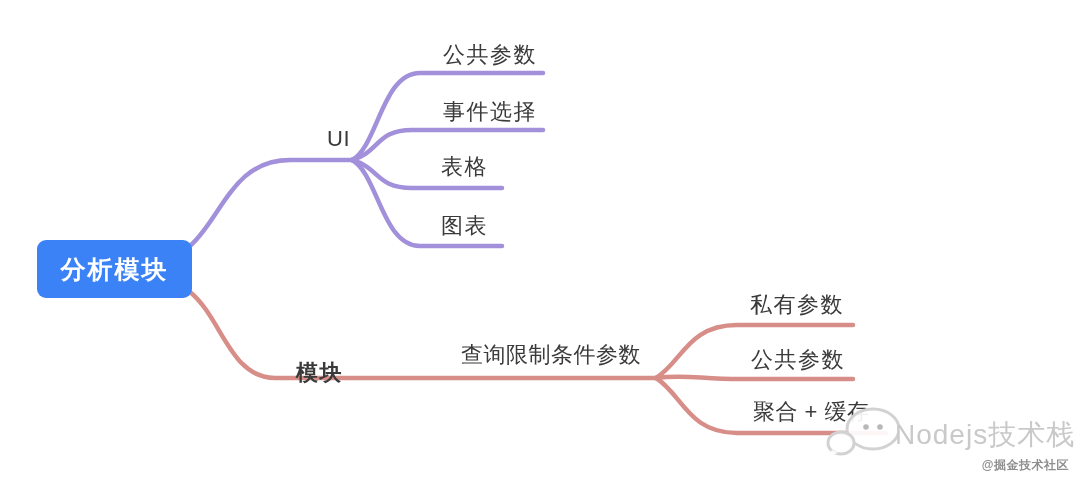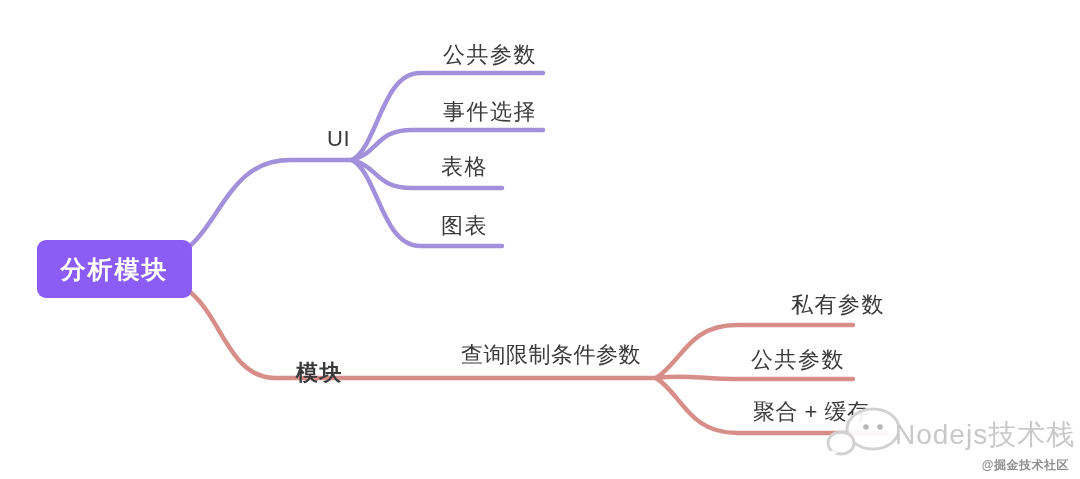--- a/index.html
+++ b/index.html
@@ -14,21 +14,21 @@
     width: 1080px; height: 479px;
     background: #ffffff;
   }
   .connectors {
     position: absolute; left: 0; top: 0;
   }
   .root-node {
     position: absolute;
     left: 37px; top: 240px;
     width: 155px; height: 58px;
-    background: #8b5cf6;
+    background: #3b82f6;
     border-radius: 9px;
     color: #ffffff;
     font-size: 25px;
     font-weight: bold;
     letter-spacing: 2px;
     display: flex; align-items: center; justify-content: center;
     box-sizing: border-box;
   }
   .node-label {
     position: absolute;
@@ -39,21 +39,21 @@
     white-space: nowrap;
   }
   .node-label.bold { font-weight: bold; margin-top: 16px; }
   .ui-label { left: 299px; top: 128px; letter-spacing: 0.5px; margin-left: 28px; }
   .lbl-group-view   { left: 443px; top: 44px;  }
   .lbl-event-select { left: 443px; top: 101px; }
   .lbl-table        { left: 441px; top: 156px; }
   .lbl-chart        { left: 441px; top: 215px; }
   .lbl-module       { left: 296px; top: 346px; }
   .lbl-query-params { left: 461px; top: 344px; letter-spacing: 0.5px; }
-  .lbl-private      { left: 750px; top: 294px; margin-left: 41px; }
+  .lbl-private      { left: 750px; top: 294px; }
   .lbl-public       { left: 751px; top: 349px; }
   .lbl-agg-cache    { left: 753px; top: 401px; letter-spacing: 0.5px; }
   .watermark {
     position: absolute;
     left: 818px; top: 405px;
     display: flex; align-items: center;
     pointer-events: none;
   }
   .wm-logo { position: relative; width: 84px; height: 56px; }
   .wm-brand {

